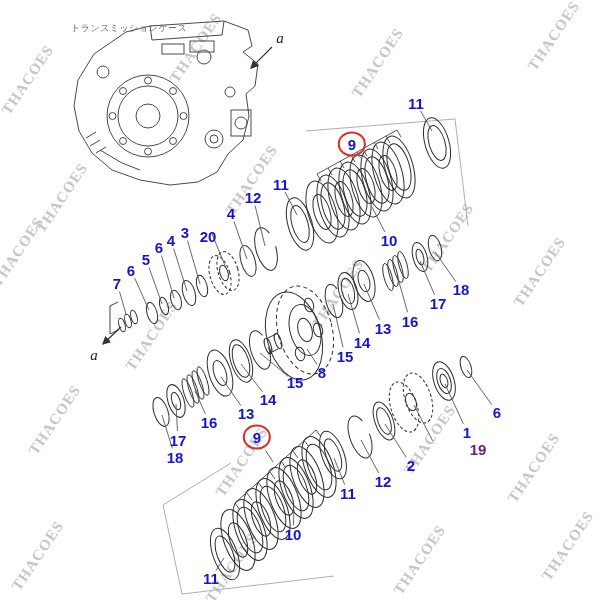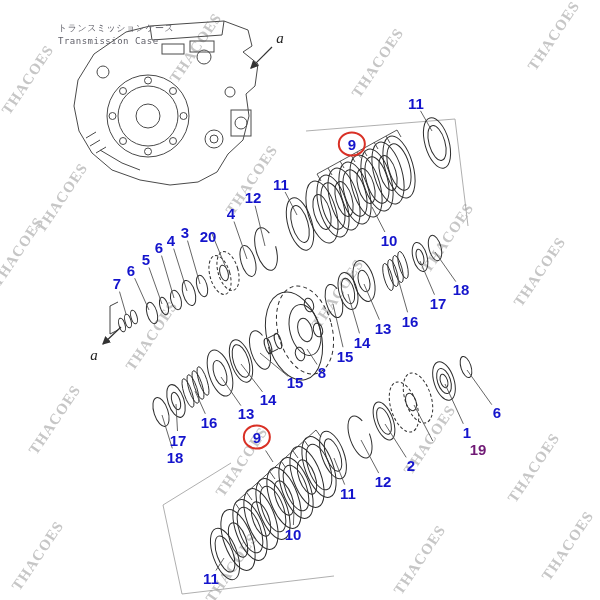--- a/index.html
+++ b/index.html
@@ -9,21 +9,21 @@
   }
   .stage{position:absolute;inset:0;width:600px;height:600px;}
   .watermarks{position:absolute;inset:0;overflow:hidden;z-index:0;}
   .wm{
     position:absolute;transform:translate(-50%,-50%) rotate(-56deg);
     font-family:"Liberation Serif", serif;font-weight:bold;font-size:15px;
     letter-spacing:1px;white-space:nowrap;user-select:none;
   }
   svg.artwork{position:absolute;left:0;top:0;z-index:1;}
   .case-label{
-    position:absolute;left:58px;top:22px;z-index:2;
+    position:absolute;left:71px;top:22px;z-index:2;
     font-family:"DejaVu Sans Mono", monospace;font-size:9px;color:#5f5f68;
     line-height:1.4;letter-spacing:.5px;white-space:nowrap;
   }
   #callout-layer{position:absolute;inset:0;z-index:3;}
   .callout{
     position:absolute;transform:translate(-50%,-50%);
     font-weight:bold;font-size:15px;line-height:1;
     font-family:"Liberation Sans", sans-serif;cursor:pointer;
   }
   .callout.circled{
@@ -275,21 +275,20 @@
         <line x1="378.7" y1="473.1" x2="361" y2="440" stroke="#555555" stroke-width="0.9"></line>
         <line x1="406.2" y1="457.4" x2="385" y2="424" stroke="#555555" stroke-width="0.9"></line>
         <line x1="432.8" y1="441.0" x2="414" y2="405" stroke="#555555" stroke-width="0.9"></line>
         <line x1="463.3" y1="423.8" x2="445" y2="384" stroke="#555555" stroke-width="0.9"></line>
         <line x1="491.8" y1="404.7" x2="467" y2="370" stroke="#555555" stroke-width="0.9"></line>
       </g>
   </svg>
 
   <div class="case-label">
     <div>トランスミッションケース</div>
-    <div>Transmission Case</div>
   </div>
 
   <div id="callout-layer">
       <div class="callout" style="left: 117px; top: 283px; color: rgb(20, 20, 204);">7</div>
       <div class="callout" style="left: 131px; top: 270px; color: rgb(20, 20, 204);">6</div>
       <div class="callout" style="left: 146px; top: 259px; color: rgb(20, 20, 204);">5</div>
       <div class="callout" style="left: 159px; top: 247px; color: rgb(20, 20, 204);">6</div>
       <div class="callout" style="left: 171px; top: 240px; color: rgb(20, 20, 204);">4</div>
       <div class="callout" style="left: 185px; top: 232px; color: rgb(20, 20, 204);">3</div>
       <div class="callout" style="left: 208px; top: 236px; color: rgb(20, 20, 204);">20</div>

